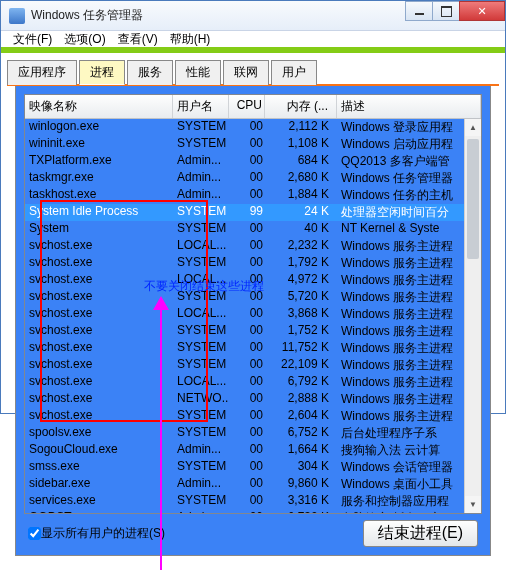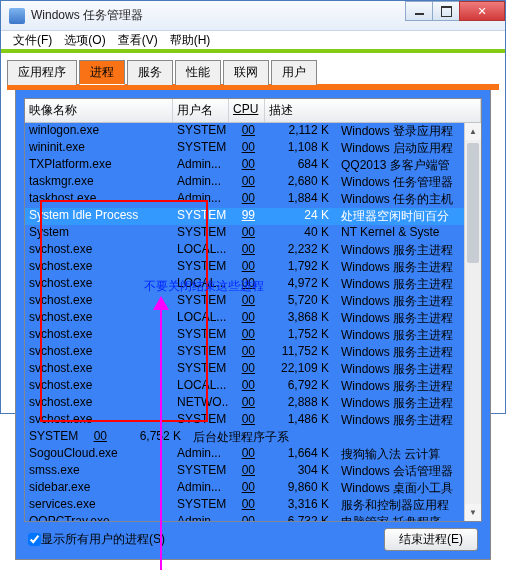--- a/index.html
+++ b/index.html
@@ -9,48 +9,48 @@
 .titlebar { height: 30px; background: linear-gradient(#f8fafd, #e6eef9); display: flex; align-items: center; padding: 0 0 0 8px; border-bottom: 1px solid #c9d4e6; }
 .title-icon { width: 16px; height: 16px; background: linear-gradient(#7fb5f0,#3d77c9); margin-right: 6px; border-radius: 2px; }
 .title-text { flex: 1; font-size: 12px; color: #222; }
 .winbtns { display: flex; height: 20px; align-self: flex-start; }
 .winbtn { width: 28px; height: 20px; display: flex; align-items: center; justify-content: center; font-size: 11px; color: #333; border: 1px solid #8fa9cc; background: linear-gradient(#f6f9fd,#d9e5f4); margin-left: -1px; }
 .winbtn.min::before { content:""; width:9px; height:2px; background:#333; position:relative; top:3px; }
 .winbtn.max::before { content:""; width:9px; height:8px; border:1px solid #333; border-top:2px solid #333; }
 .winbtn.close { width: 46px; background: linear-gradient(#ef7b7b,#d13a3a); color:#fff; border-color:#b03535; }
 .winbtn.close::before { content:"✕"; font-size:11px; color:#fff; }
 
-.menubar { height: 22px; display: flex; align-items: center; padding: 0 6px; border-bottom: 4px solid #84cc16; font-size: 12px; }
+.menubar { height: 22px; display: flex; align-items: center; padding: 0 6px; border-bottom: 6px solid #84cc16; font-size: 12px; }
 .menuitem { padding: 0 6px; cursor: default; }
 
 .tabarea { padding: 6px 6px 0 6px; }
-.tabs { display: flex; font-size: 12px; border-bottom: 6px solid #f97316; }
+.tabs { display: flex; font-size: 12px; border-bottom: 2px solid #f97316; }
 .tab { padding: 3px 10px; border: 1px solid #888; border-bottom: none; margin-right: 2px; background: #f0f0f0; position: relative; top: 1px; }
-.tab.active { background: #f97316; border-bottom: 1px solid #fff; }
+.tab.active { background: #fef9c3; border-bottom: 1px solid #fff; }
 
 .panel { border: 1px solid #888; border-top: none; margin: 0 14px; height: 470px; background: #3b82f6; padding: 8px; display:flex; flex-direction:column; }
 
 .listwrap { flex:1; border: 1px solid #828790; overflow: hidden; display:flex; flex-direction:column; }
 .header-row { display:flex; background: linear-gradient(#fefefe,#e9ecef); border-bottom: 1px solid #c0c3c7; font-size:12px; }
 .header-cell { padding:3px 4px; border-right:1px solid #d0d3d7; white-space:nowrap; overflow:hidden; }
 .rows { flex:1; overflow:hidden; position:relative; }
 .row { display:flex; font-size:12px; font-family: "SimSun","Courier New",monospace; height:17px; align-items:flex-start; }
 .row.sel { background:#3399ff; color:#fff; }
 .cell { padding:0 4px; white-space:nowrap; overflow:hidden; }
-.c0 { width:148px; } .c1 { width:56px; } .c2 { width:36px; text-align:right; padding-right:10px;text-decoration:underline; } .c3 { width:72px; text-align:right; padding-right:8px; } .c4 { flex:1; }
+.c0 { width:148px; } .c1 { width:56px; } .c2 { width:36px; text-align:right; padding-right:2px; } .c3 { width:72px; text-align:right; padding-right:8px; } .c4 { flex:1; }
 
 .redbox { position:absolute; border:2px solid #ff0000; left:40px; top:200px; width:168px; height:222px; pointer-events:none; }
 .arrow { position:absolute; left:160px; top:300px; width:2px; height:270px; background:#ff00ff; pointer-events:none; }
 .arrowhead { position:absolute; left:153px; top:296px; width:0; height:0; border-left:8px solid transparent; border-right:8px solid transparent; border-bottom:14px solid #ff00ff; pointer-events:none; }
 .annot { position:absolute; left:144px; top:278px; font-size:12px; color:#0026ff; pointer-events:none; }
 
 .footer { display:flex; align-items:center; justify-content:space-between; padding:6px 4px 0 4px; font-size:12px; }
 .chk { display:flex; align-items:center; }
 .chk input { width:13px; height:13px; }
-.endbtn { padding:2px 14px; font-size:12px; border:1px solid #888; background:linear-gradient(#fefefe,#e4e7ea); border-radius:3px; }
+.endbtn { padding:2px 14px; font-size:16px; border:1px solid #888; background:linear-gradient(#fefefe,#e4e7ea); border-radius:3px; }
 
 .scrollbar-v { position:absolute; right:0; top:0; bottom:0; width:17px; background:#efefef; border-left:1px solid #d0d0d0; }
 .sb-arrow { height:17px; display:flex; align-items:center; justify-content:center; background:#f5f5f5; font-size:8px; color:#555; }
 .sb-thumb { position:absolute; left:2px; right:2px; top:20px; height:120px; background:#c8cdd3; border-radius:2px; }
 </style>
 </head>
 <body>
 
 <div class="window">
   <div class="titlebar">
@@ -80,20 +80,21 @@
       <div class="tab">用户</div>
     </div>
   </div>
 
   <div class="panel">
     <div class="listwrap" style="position:relative;">
       <div class="header-row">
         <div class="header-cell c0">映像名称</div>
         <div class="header-cell c1">用户名</div>
         <div class="header-cell c2">CPU</div>
+        <div class="header-cell c3">内存 (...</div>
         <div class="header-cell c4">描述</div>
       </div>
       <div class="rows" id="rows">
         <div class="row">
             <div class="cell c0">winlogon.exe</div>
             <div class="cell c1">SYSTEM</div>
             <div class="cell c2">00</div>
             <div class="cell c3">2,112 K</div>
             <div class="cell c4">Windows 登录应用程</div>
           </div>
@@ -206,24 +207,25 @@
             <div class="cell c0">svchost.exe</div>
             <div class="cell c1">NETWO...</div>
             <div class="cell c2">00</div>
             <div class="cell c3">2,888 K</div>
             <div class="cell c4">Windows 服务主进程</div>
           </div>
           <div class="row">
             <div class="cell c0">svchost.exe</div>
             <div class="cell c1">SYSTEM</div>
             <div class="cell c2">00</div>
-            <div class="cell c3">1,486 K</div>
-            <div class="cell c4">Windows 服务主进程</div>
-          </div>
-          <div class="row">
+            <div class="cell c3">2,604 K</div>
+            <div class="cell c4">Windows 服务主进程</div>
+          </div>
+          <div class="row">
+            <div class="cell c0">spoolsv.exe</div>
             <div class="cell c1">SYSTEM</div>
             <div class="cell c2">00</div>
             <div class="cell c3">6,752 K</div>
             <div class="cell c4">后台处理程序子系</div>
           </div>
           <div class="row">
             <div class="cell c0">SogouCloud.exe</div>
             <div class="cell c1">Admin...</div>
             <div class="cell c2">00</div>
             <div class="cell c3">1,664 K</div>

